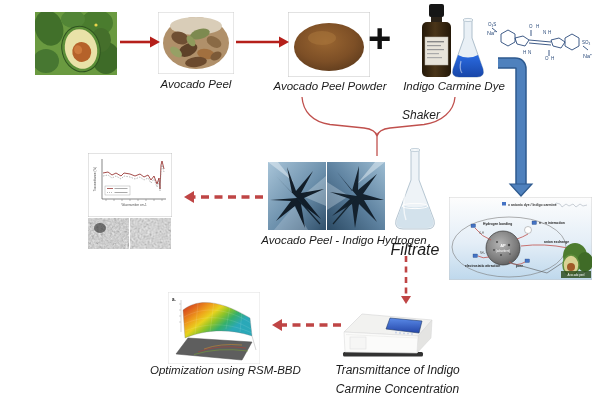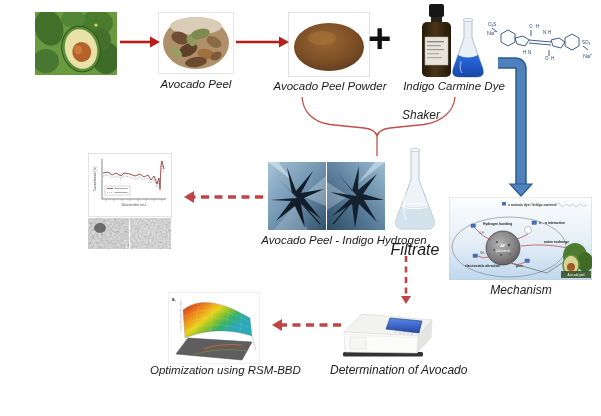--- a/index.html
+++ b/index.html
@@ -267,21 +267,20 @@
     <path d="M62,66 L98,76 L116,64" stroke="#555" stroke-width="0.6" fill="none"></path>
     <g transform="translate(112,46)">
       <ellipse cx="14" cy="13" rx="12" ry="13" fill="#4d7c2f"></ellipse>
       <ellipse cx="24" cy="19" rx="8" ry="10" fill="#3f6b27"></ellipse>
       <ellipse cx="10" cy="22" rx="8" ry="10" fill="#d8d293" stroke="#5d8c3a" stroke-width="1.5"></ellipse>
       <circle cx="10" cy="24" r="4" fill="#a05a28"></circle>
       <rect x="0" y="28" width="30" height="7" fill="#2f4d1f" opacity="0.85"></rect>
       <text x="15" y="33" font-size="2.8" fill="#fff" text-anchor="middle">Avocado peel</text>
     </g>
   </svg>
-  <div class="lbl" style="left:480px;top:283px;width:82px;font-size:12px">Mechanism</div>
 
   <svg class="abs" style="left:168px;top:292px" width="92" height="72">
     <defs>
       <linearGradient id="rsmg" x1="0" y1="0" x2="0.85" y2="0.55">
         <stop offset="0%" stop-color="#c62a1e"></stop>
           <stop offset="20%" stop-color="#e0641e"></stop>
         <stop offset="38%" stop-color="#efa21c"></stop>
           <stop offset="52%" stop-color="#e8d21e"></stop>
         <stop offset="66%" stop-color="#8fc428"></stop>
           <stop offset="82%" stop-color="#35b06a"></stop>
@@ -331,21 +330,22 @@
       <circle cx="58" cy="26.5" r="0.9"></circle>
         <circle cx="62" cy="27" r="0.9"></circle>
         <circle cx="66" cy="27.3" r="0.9"></circle>
       <circle cx="70" cy="27.6" r="0.9"></circle>
         <circle cx="74" cy="28" r="0.9"></circle>
     </g>
     <rect x="12" y="31" width="16" height="12" fill="#f6f6f5" stroke="#e0e0e0" stroke-width="0.6"></rect>
     <line x1="8" y1="28.5" x2="79" y2="32" stroke="#e8e8e6" stroke-width="0.6"></line>
   </svg>
   <div class="lbl" style="left:330px;top:361px;width:135px;font-size:12px;line-height:19px">
-    <div>Determination of Avocado</div>
+    <div>Transmittance of Indigo</div>
+    <div>Carmine Concentration</div>
   </div>
 
   <div class="lbl" style="left:395px;top:108px;width:52px;font-size:12px">Shaker</div>
 
   <svg class="abs" style="left:0;top:0;pointer-events:none" width="601" height="416">
 
     <g>
       <line x1="120" y1="42" x2="151" y2="42" stroke="#b51f1a" stroke-width="2.6"></line>
       <polygon points="150,36.5 150,47.5 160,42" fill="#b51f1a"></polygon>
     </g>

